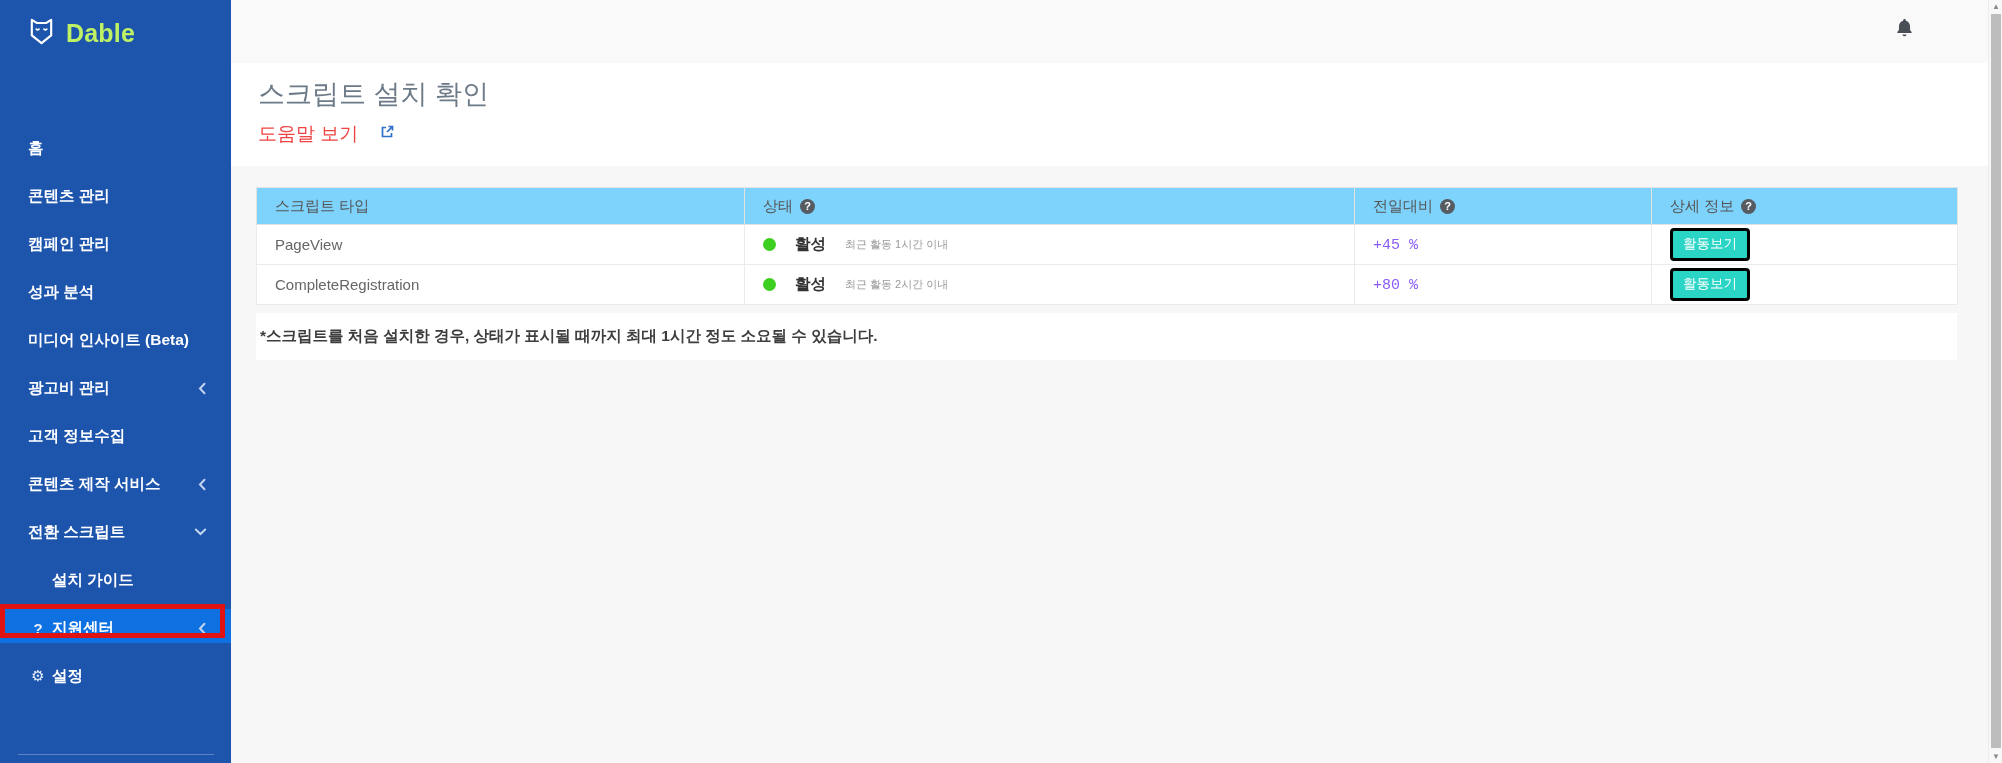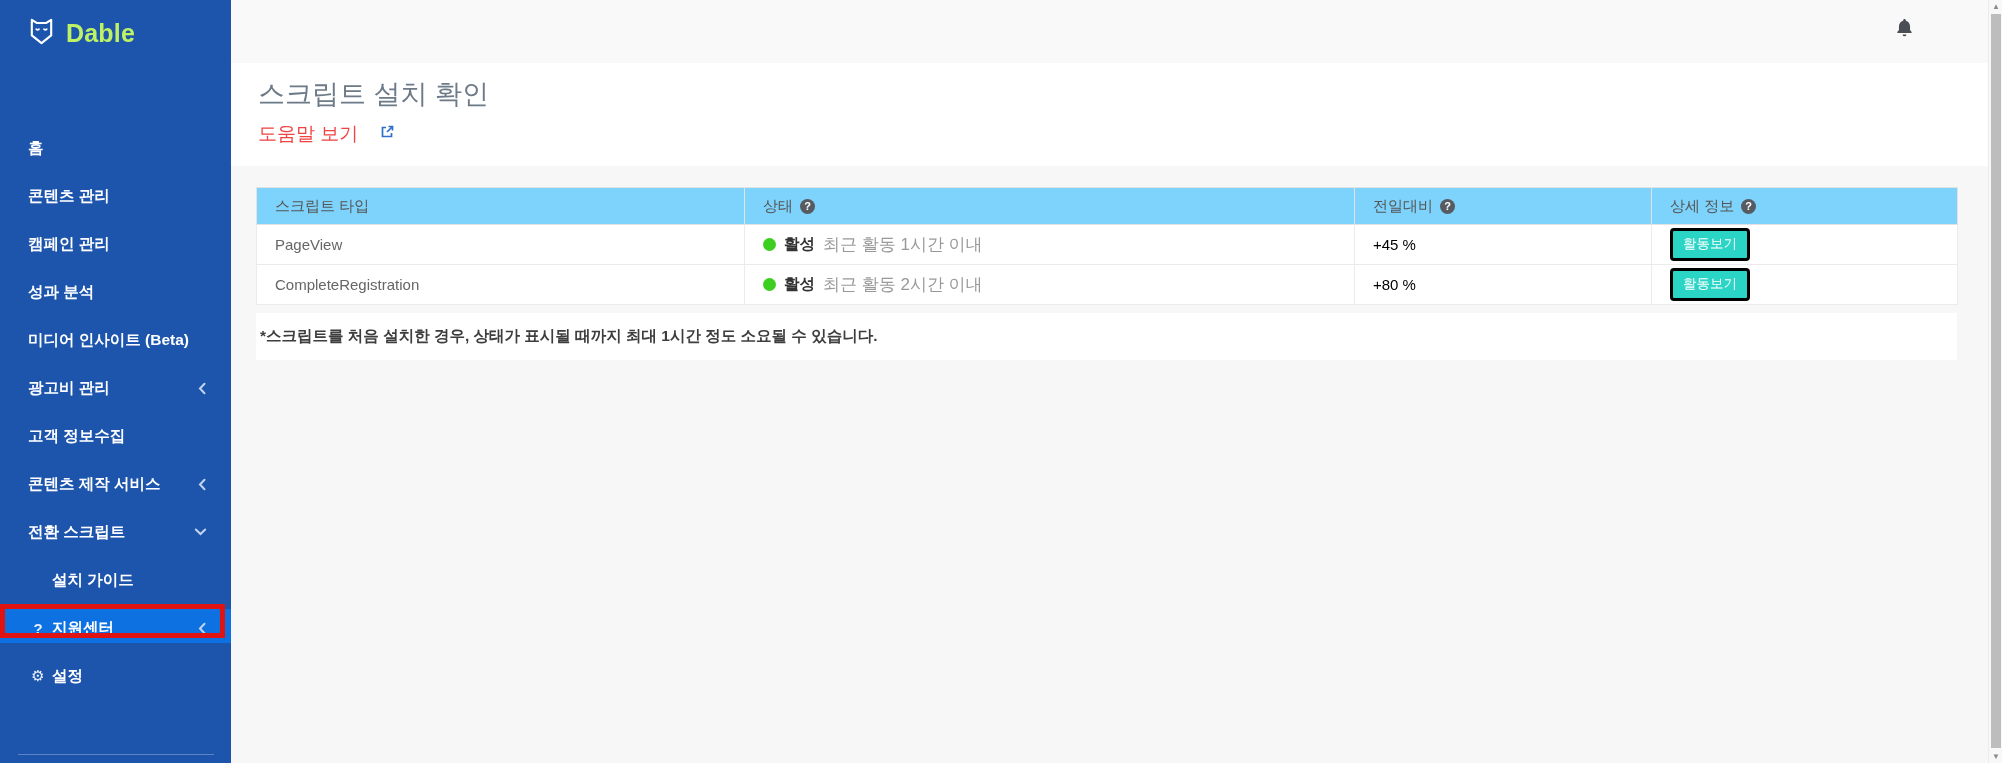--- a/index.html
+++ b/index.html
@@ -36,25 +36,25 @@
   .content { position:absolute; left:231px; top:166px; width:1757px; height:597px; background:#f7f7f7; }
   table.data { position:absolute; left:25px; top:21px; width:1701px; border-collapse:collapse; table-layout:fixed;
                background:#fff; }
   table.data th { height:37px; background:#7dd3fc; border:1px solid #e2e2e2; text-align:left;
                   font-weight:400; font-size:15px; color:#555; padding-left:18px; }
   table.data td { height:40px; background:#fff; border:1px solid #ebebeb; border-top:none;
                   font-size:15px; color:#666; padding-left:18px; }
   .th-flex { display:flex; align-items:center; gap:7px; }
   .q-circle { display:inline-block; width:15px; height:15px; border-radius:50%; background:#565b61;
               color:#fff; font-size:11px; font-weight:700; line-height:15px; text-align:center; cursor:pointer; }
-  .status-cell { display:flex; align-items:center; gap:8px; }
+  .status-cell { display:flex; align-items:center; gap:19px; }
   .status-dot { width:13px; height:13px; border-radius:50%; background:#3ccf1f; }
   .status-label { font-weight:700; color:#333; font-size:15.5px; }
-  .status-detail { color:#999; font-size:17px; }
-  .delta { color:#000000; }
+  .status-detail { color:#999; font-size:11px; }
+  .delta { color:#8b5cf6;font-family:Liberation Mono, monospace; }
   .action-btn { display:inline-block; background:#2bd5c5; border:3px solid #000000; border-radius:4px;
                 color:#fff; font-size:13.5px; padding:4px 10px 5px; cursor:pointer; }
   .footnote-band { position:absolute; left:25px; top:147px; width:1701px; height:47px; background:#fff;
                    display:flex; align-items:center; padding-left:4px;
                    font-size:15.5px; font-weight:700; color:#3d3d3d; }
 
   
   .scrollbar { position:absolute; right:0; top:0; width:14px; height:763px; background:#f8f8f8;
                border-left:1px solid #ececec; z-index:8; }
   .sb-arrow { position:absolute; left:0; width:14px; height:13px; color:#8a8a8a; font-size:8px;

